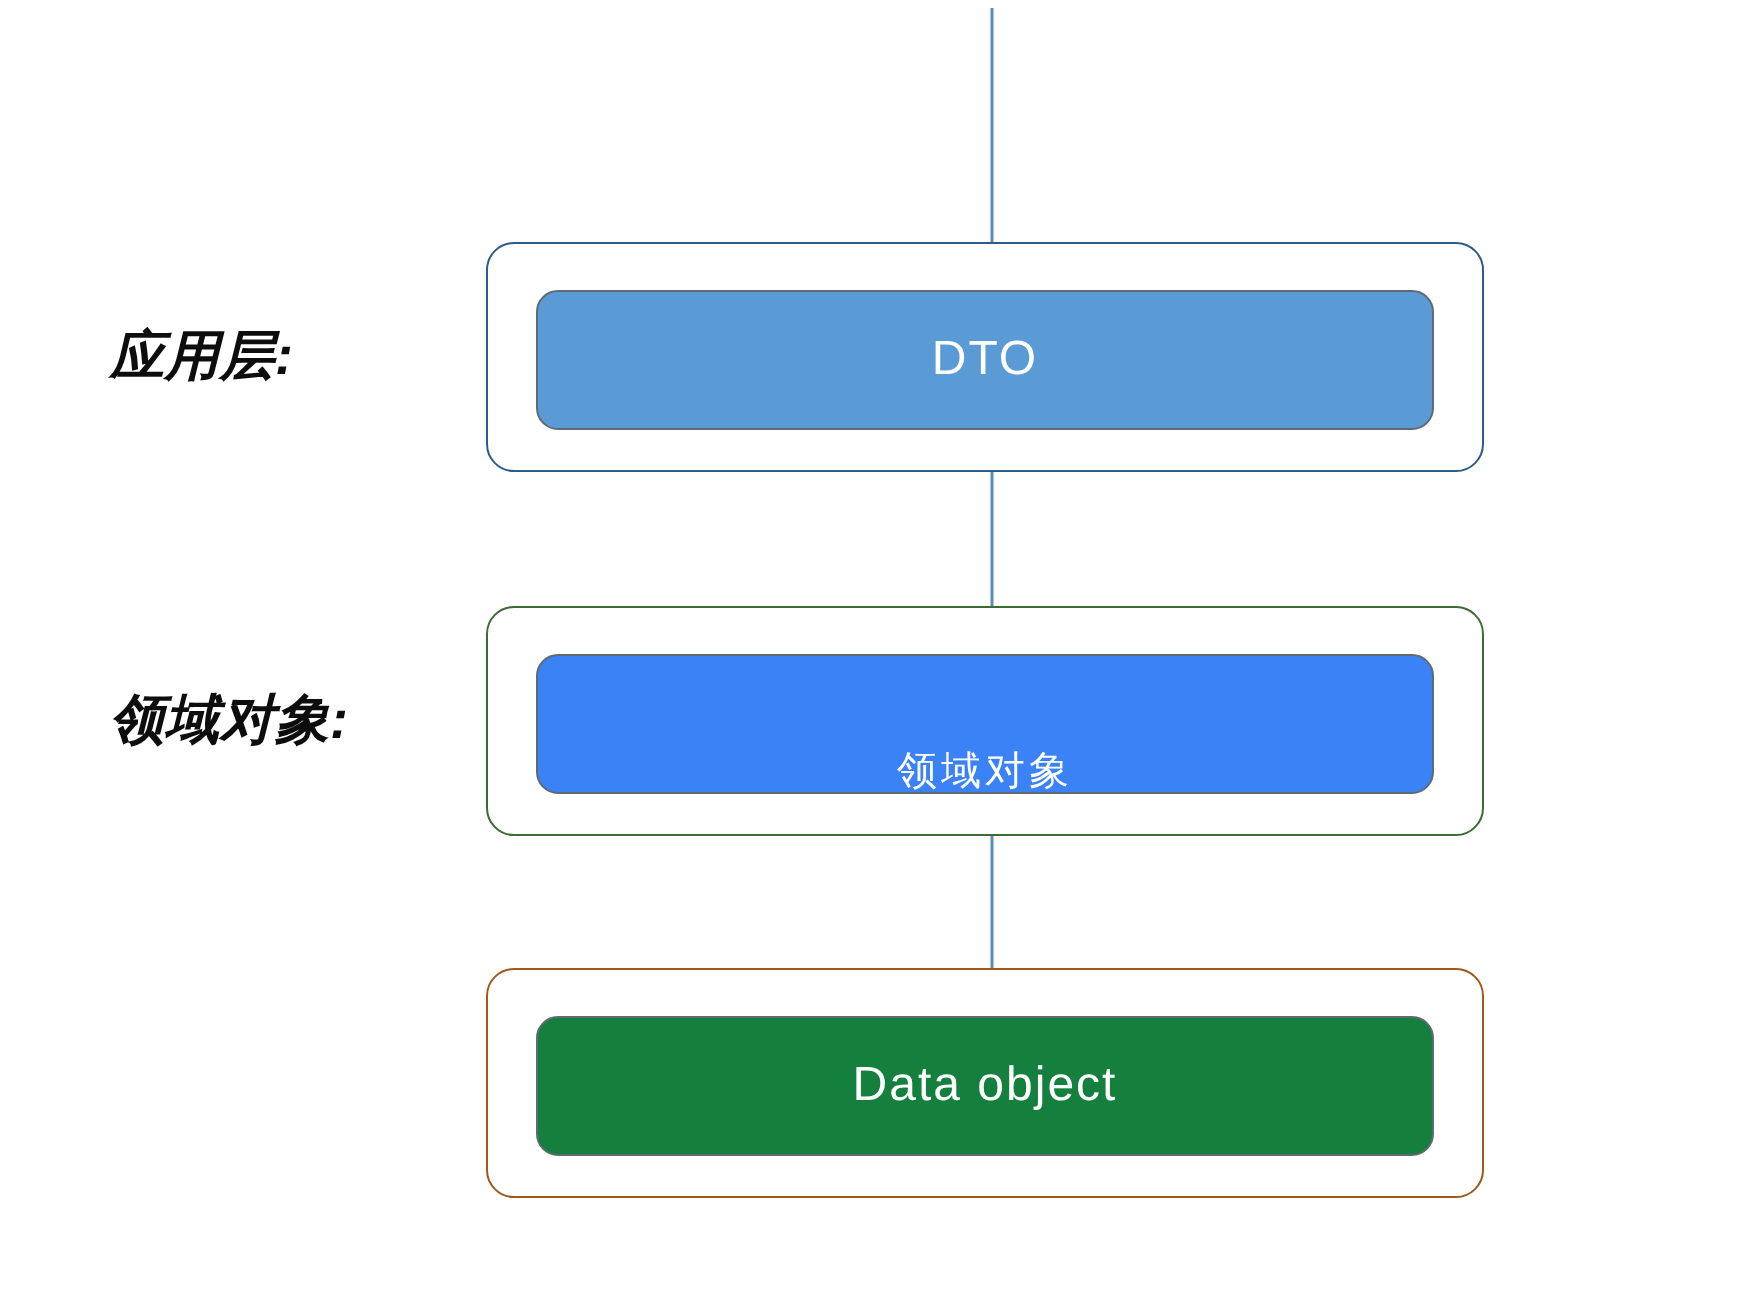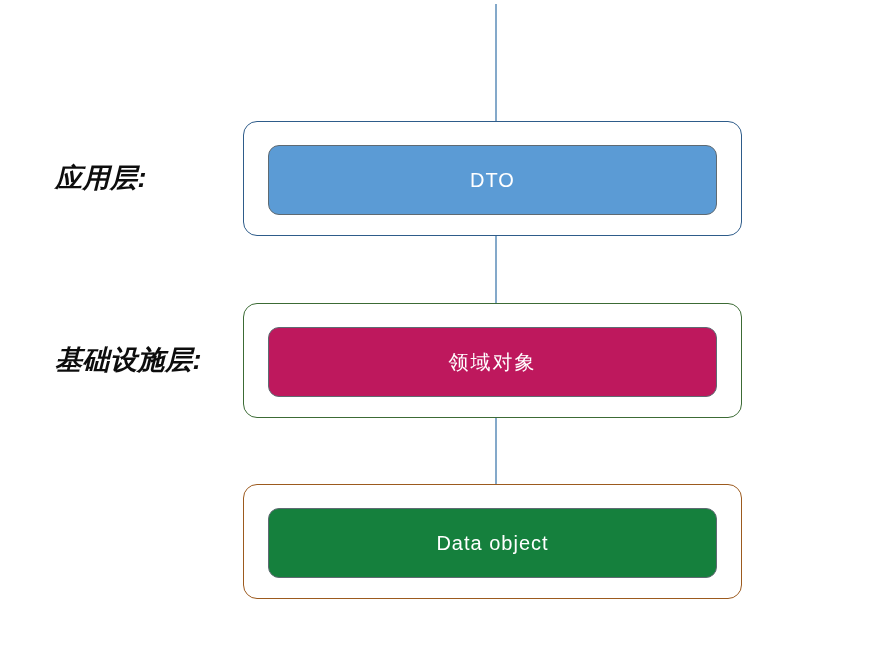--- a/index.html
+++ b/index.html
@@ -80,21 +80,21 @@
     color: #ffffff;
     font-size: 20px;
     letter-spacing: 1px;
   }
   .inner-app { top: 145px; background: #5B9BD5; }
   .inner-dom { top: 327px; background: #A9D18E; }
   .inner-inf { top: 508px; background: #F4B183; }
 
   .inner-label {
     color: #ffffff;
-    font-size: 20px;
+    font-size: 24px;
     line-height: 1;
     user-select: none;
   }
   .inner-dom .inner-label { font-size: 20px; letter-spacing: 2px; }
 </style>
 </head>
 <body>
 
 <div id="canvas" style="background: rgb(255, 255, 255);">
 
@@ -113,25 +113,25 @@
   </svg>
 
   <div class="layer-label label-app">应用层:</div>
 
   <div class="outer-box outer-app" style="border-color: rgb(46, 92, 138);"></div>
 
   <div class="inner-box inner-app" style="background: rgb(91, 155, 213); border-color: rgb(95, 106, 114); color: rgb(255, 255, 255);">
     <span class="inner-label">DTO</span>
   </div>
 
-  <div class="layer-label label-dom">基础设施层:</div>
+  <div class="layer-label label-dom">领域对象:</div>
 
   <div class="outer-box outer-dom" style="border-color: rgb(60, 107, 53);"></div>
 
-  <div class="inner-box inner-dom" style="background: #be185d; border-color: rgb(95, 106, 114); color: rgb(255, 255, 255);">
+  <div class="inner-box inner-dom" style="background: #3b82f6; border-color: rgb(95, 106, 114); color: rgb(255, 255, 255); align-items: flex-end;">
     <span class="inner-label">领域对象</span>
   </div>
 
 
   <div class="outer-box outer-inf" style="border-color: rgb(156, 90, 30);"></div>
 
   <div class="inner-box inner-inf" style="background: #15803d; border-color: rgb(95, 106, 114); color: rgb(255, 255, 255);">
     <span class="inner-label">Data object</span>
   </div>
 

